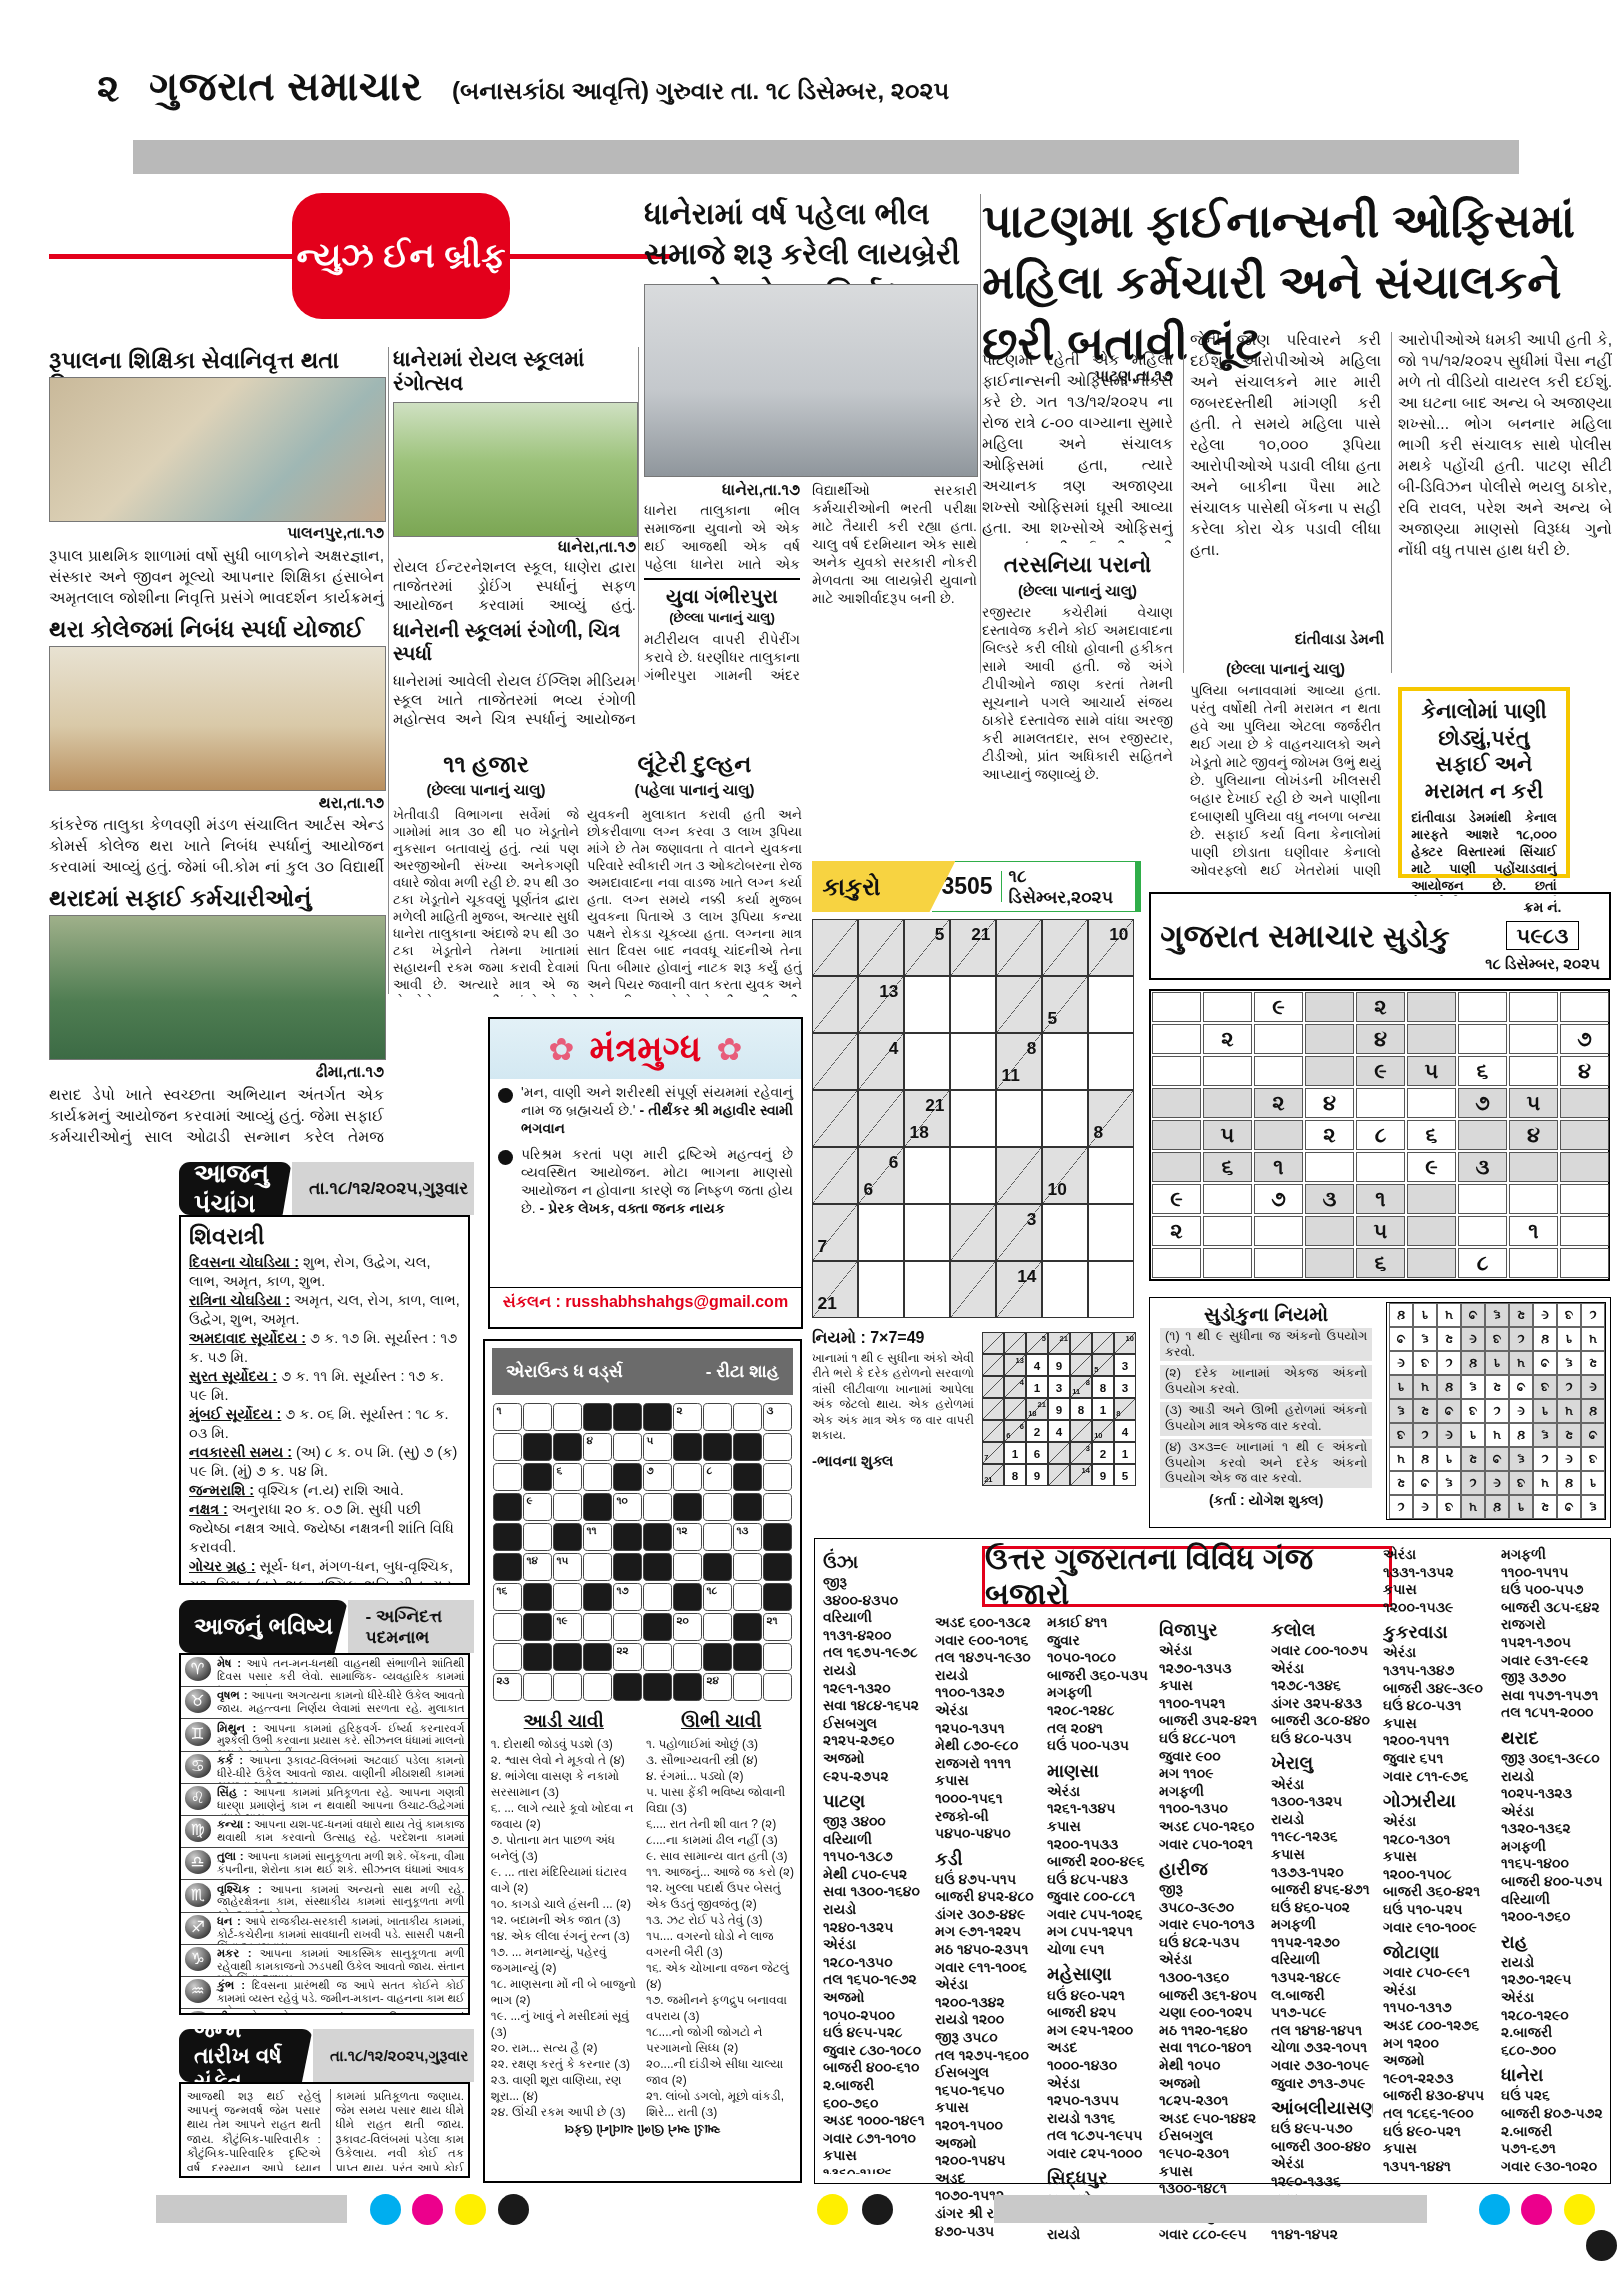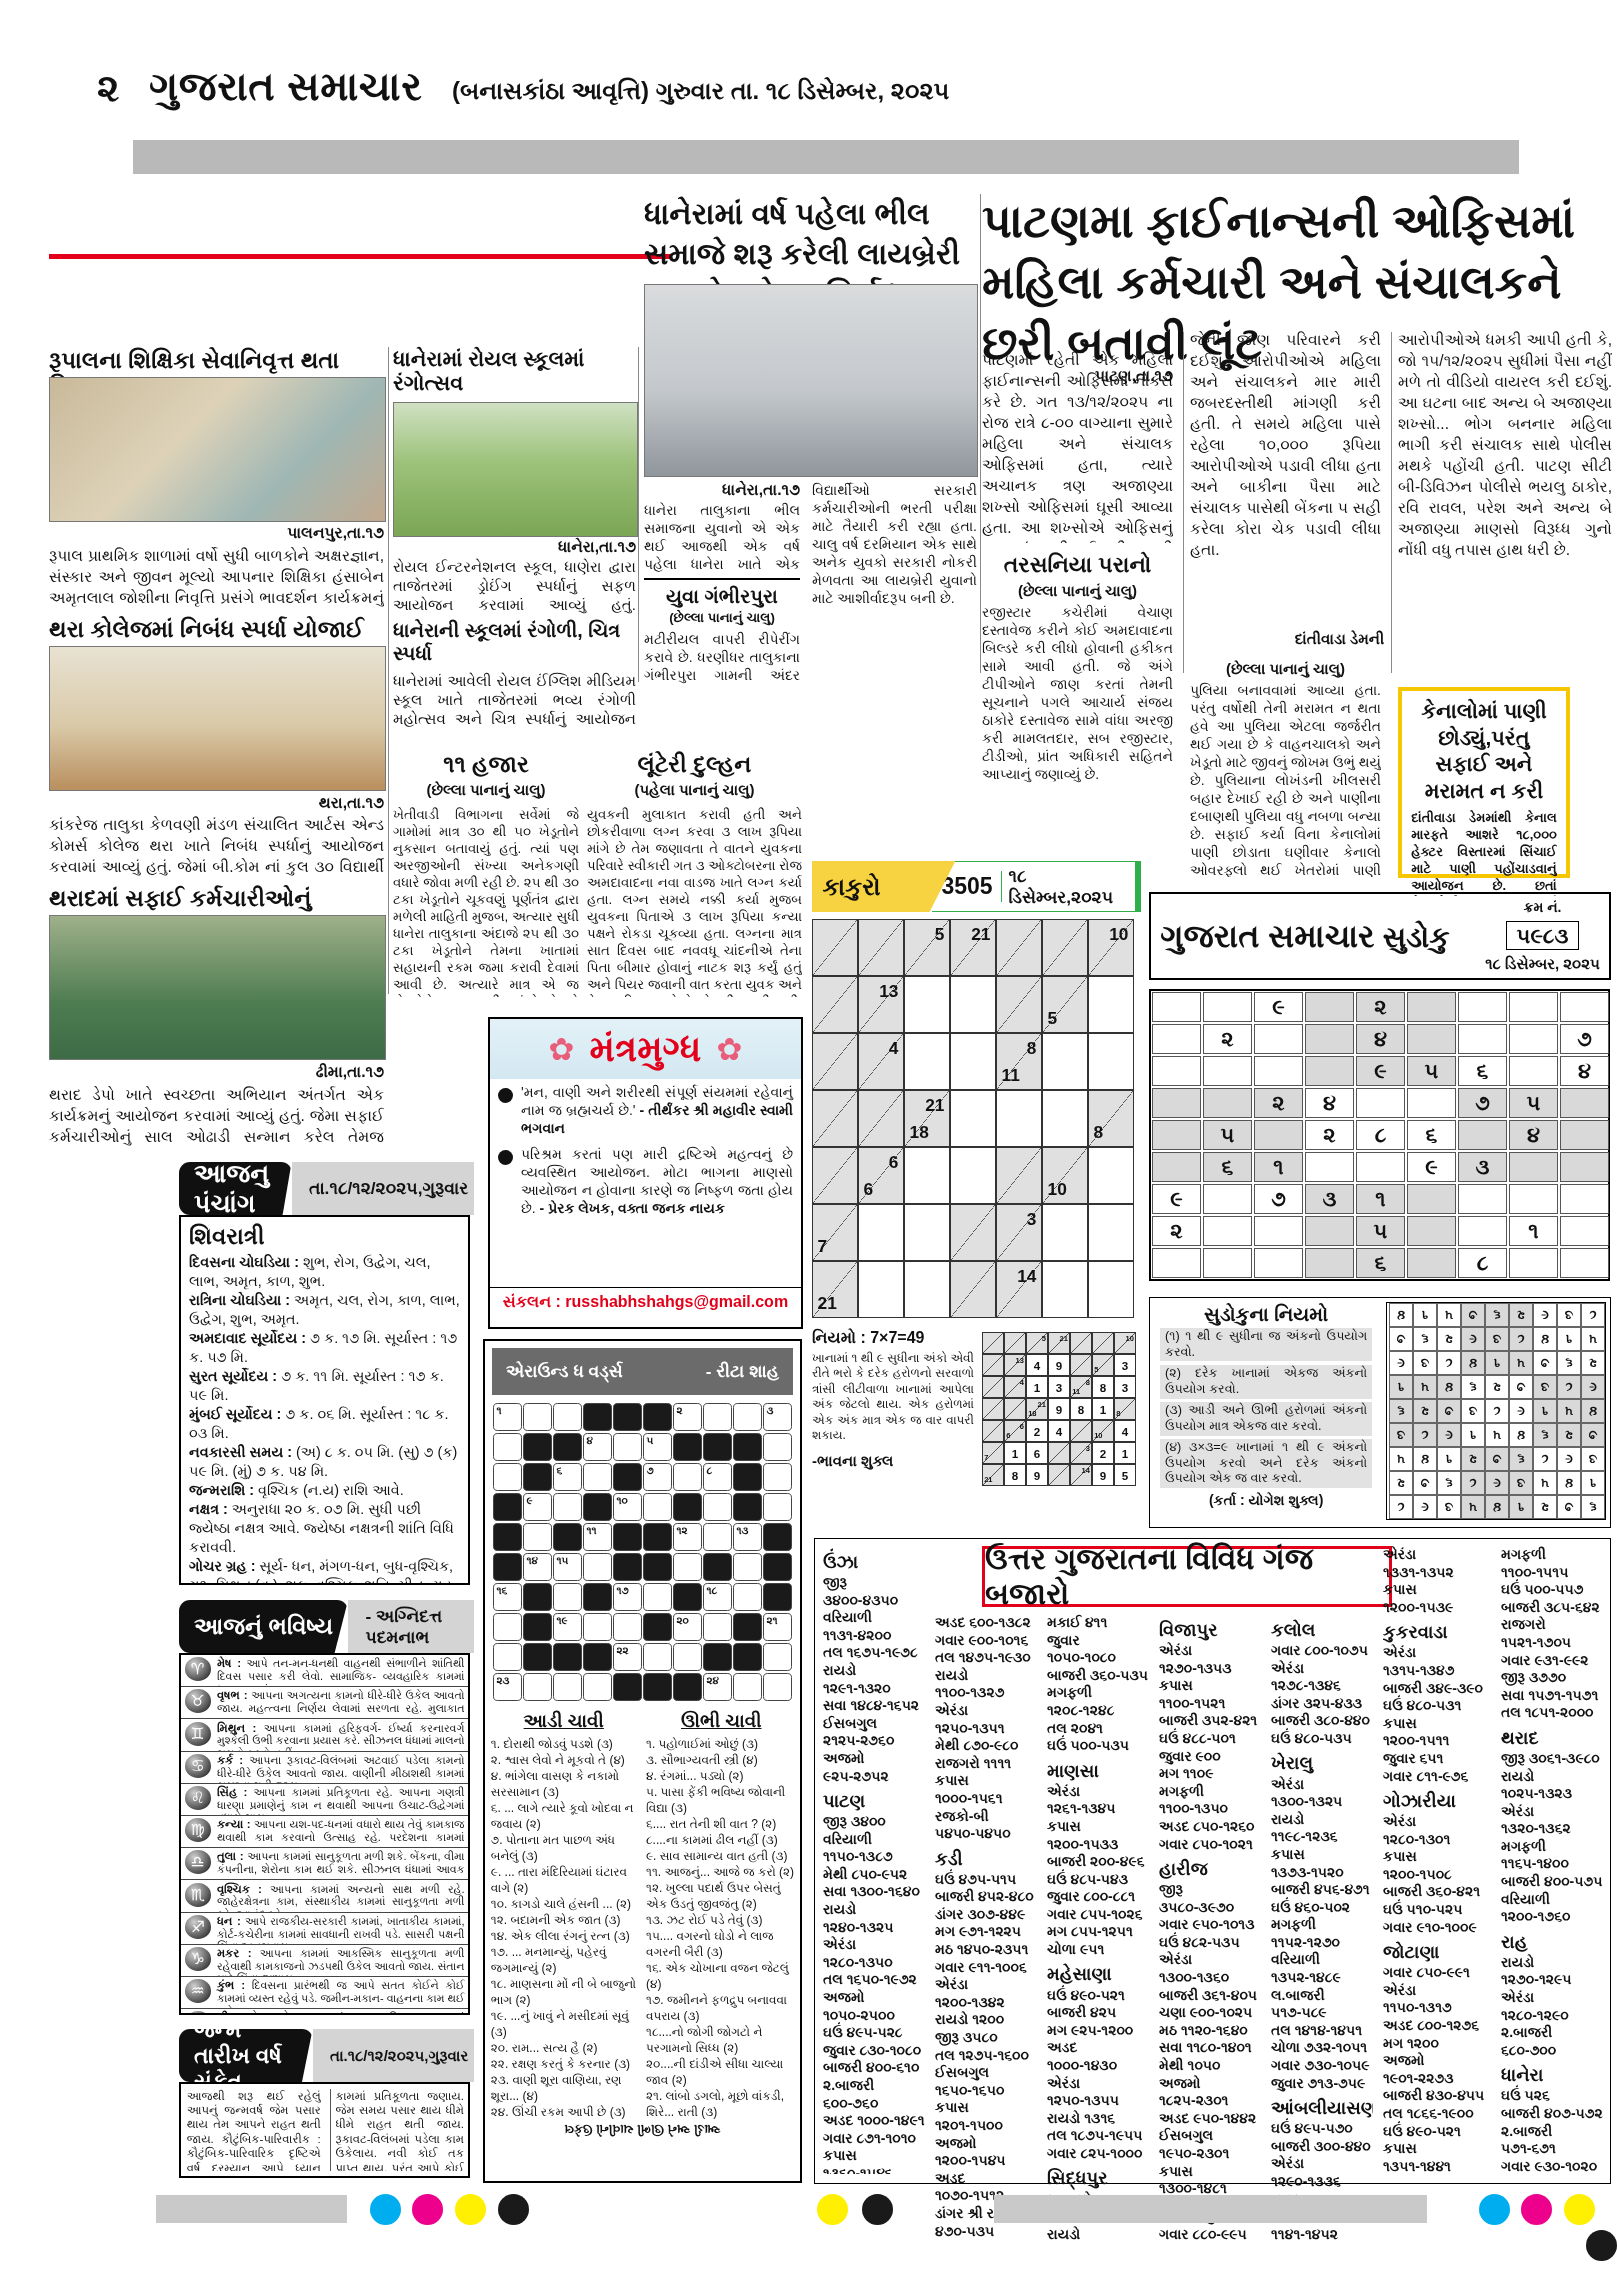--- a/index.html
+++ b/index.html
@@ -43,21 +43,21 @@
   
   .sechead{position:absolute;height:53px;display:flex;}
   .sechead .blk{background:#101010;color:#fff;font-weight:900;font-size:25.4px;display:flex;align-items:center;
                 padding:0 15px;clip-path:polygon(0 0,100% 0,92% 100%,0 100%);border-radius:11px;}
   .sechead .gry{background:#d4d4d4;color:#111;font-weight:bold;font-size:17.3px;display:flex;align-items:center;
                 padding:0 5.8px 0 17.3px;flex:1;}
 
   .framed{border:2.3px solid #000;}
 
   .pl{font-size:14.4px;line-height:19px;}
-  .pl b{font-weight:900;}
+  .pl b{font-weight:900;text-decoration:underline;}
 
   
   .hrow{display:flex;align-items:flex-start;border-bottom:1.2px solid #444;padding:2.3px 3.5px;height:26.6px;overflow:hidden;}
   .hic{flex:0 0 26.6px;height:24px;width:24px;border-radius:50%;background:radial-gradient(circle at 35% 30%,#cfcfcf,#4a4a4a 70%,#000);
        color:#fff;font-size:15.6px;display:flex;align-items:center;justify-content:center;margin-right:5.8px;}
   .htx{font-size:11px;line-height:12.7px;text-align:justify;}
   .htx b{font-size:11.6px;}
 
   
   #mantra{border:2.3px solid #000;background:#fff;}
@@ -146,20 +146,21 @@
 <body>
 
 <div id="page">
 
   <div class="abs" id="pageno">૨</div>
   <div class="abs" id="masthead">ગુજરાત સમાચાર</div>
   <div class="abs" id="edition">(બનાસકાંઠા આવૃત્તિ) ગુરુવાર તા. ૧૮ ડિસેમ્બર, ૨૦૨૫</div>
   <div class="abs" id="graybar1"></div>
 
   <div class="abs" id="briefline"></div>
+  <div class="abs" id="badge">ન્યુઝ ઈન બ્રીફ</div>
 
   <div class="abs bh" style="left:49px;top:347px;width:335px;">રૂપાલના શિક્ષિકા સેવાનિવૃત્ત થતા વિદાય</div>
   <div class="photo ph-a" style="left:49px;top:377px;width:335px;height:143px;"></div>
   <div class="abs dl rt" style="left:49px;top:524px;width:335px;">પાલનપુર,તા.૧૭</div>
   <div class="abs body just clip" style="left:49px;top:545px;width:335px;height:64px;">રૂપાલ પ્રાથમિક શાળામાં વર્ષો સુધી બાળકોને અક્ષરજ્ઞાન, સંસ્કાર અને જીવન મૂલ્યો આપનાર શિક્ષિકા હંસાબેન અમૃતલાલ જોશીના નિવૃત્તિ પ્રસંગે ભાવદર્શન કાર્યક્રમનું આયોજન કરવામાં આવ્યું હતું. કાર્યક્રમમાં પે સેન્ટરના આચાર્ય, શાળાના આચાર્ય, ગામના સરપંચ તેમજ આગેવાનો મોટી સંખ્યામાં ઉપસ્થિત રહ્યા હતા.</div>
 
   <div class="abs bh" style="left:49px;top:616px;width:335px;">થરા કોલેજમાં નિબંધ સ્પર્ધા યોજાઈ</div>
   <div class="photo ph-b" style="left:49px;top:646px;width:335px;height:143px;"></div>
   <div class="abs dl rt" style="left:49px;top:794px;width:335px;">થરા,તા.૧૭</div>
   <div class="abs body just clip" style="left:49px;top:814px;width:335px;height:64px;">કાંકરેજ તાલુકા કેળવણી મંડળ સંચાલિત આર્ટસ એન્ડ કોમર્સ કોલેજ થરા ખાતે નિબંધ સ્પર્ધાનું આયોજન કરવામાં આવ્યું હતું. જેમાં બી.કોમ નાં કુલ ૩૦ વિદ્યાર્થી ભાઈ-બહેનોએ ભાગ લીધો હતો. સાઈબર સિક્યોરિટી વિષય પર ૩૦ વિદ્યાર્થીઓએ ૩૦૦ આસપાસ શબ્દોમાં નિબંધ લેખન કર્યો હતો.</div>

